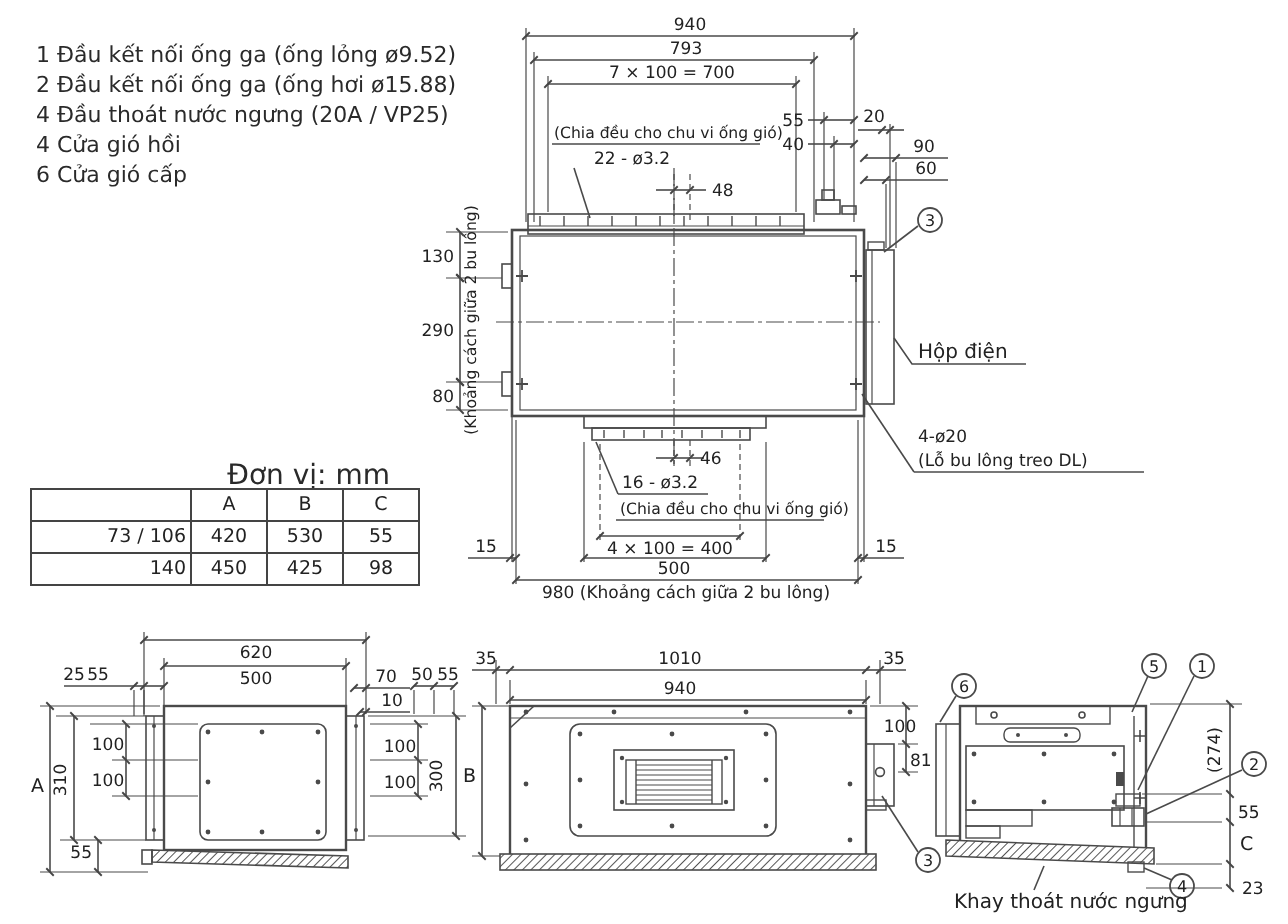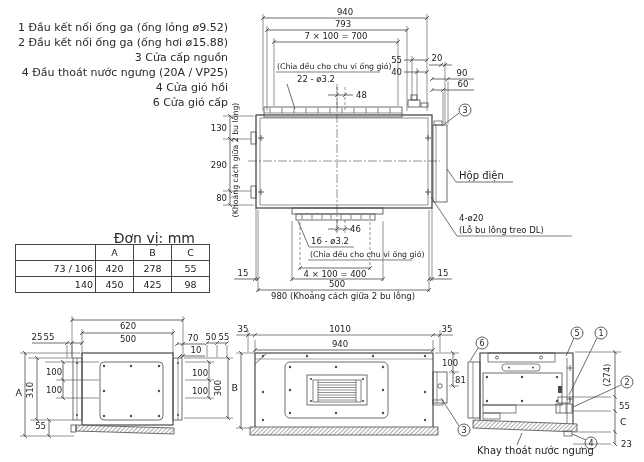--- a/index.html
+++ b/index.html
@@ -5,21 +5,21 @@
   html,body{margin:0;padding:0;background:#fff;}
   .canvas{position:relative;width:644px;height:462px;background:#fff;overflow:hidden;
           font-family:"DejaVu Sans", sans-serif;color:#222;}
   .canvas svg{position:absolute;left:0;top:0;}
   svg text{fill:#222;font-family:"DejaVu Sans", sans-serif;}
   .d{font-size:8.5px;}
   .dn{font-size:7.8px;}
   .cap{font-size:10px;}
   .co{font-size:8px;}
   .bigl{font-size:9.5px;}
-  .legend{position:absolute;left:18px;top:20px;font-size:11px;line-height:15px;color:#2a2a2a;white-space:nowrap;text-align:right;}
+  .legend{position:absolute;left:18px;top:20px;font-size:11px;line-height:15px;color:#2a2a2a;white-space:nowrap;}
   .unit-note{position:absolute;left:15px;top:230px;width:180px;text-align:right;font-size:14px;color:#2a2a2a;}
   table.size{position:absolute;left:15px;top:244px;border-collapse:collapse;font-size:9.5px;color:#222;}
   table.size td{border:1px solid #444;height:15px;text-align:center;padding:0 2px;}
   table.size td.lab{width:72px;text-align:right;padding-left:5px;}
   table.size td.v{width:33px;}
 </style>
 </head>
 <body>
 
 <div class="canvas">
@@ -349,39 +349,38 @@
     <text class="d" x="619" y="409">55</text>
     <text class="bigl" x="620" y="425">C</text>
     <text class="d" x="621" y="447">23</text>
     <text class="cap" x="477" y="454">Khay thoát nước ngưng</text>
   </g>
 </svg>
 
   <div class="legend">
     <div>1 Đầu kết nối ống ga (ống lỏng ø9.52)</div>
     <div>2 Đầu kết nối ống ga (ống hơi ø15.88)</div>
-    <div>3 Cửa cấp nguồn</div>
     <div>4 Đầu thoát nước ngưng (20A / VP25)</div>
     <div>4 Cửa gió hồi</div>
     <div>6 Cửa gió cấp</div>
   </div>
 
   <div class="unit-note">Đơn vị: mm</div>
   <table class="size">
     <tbody>
         <tr>
       <td class="lab"></td>
       <td class="v">A</td>
       <td class="v">B</td>
       <td class="v">C</td>
     </tr>
     <tr>
       <td class="lab">73 / 106</td>
       <td class="v">420</td>
-      <td class="v">278</td>
+      <td class="v">530</td>
       <td class="v">55</td>
     </tr>
     <tr>
       <td class="lab">140</td>
       <td class="v">450</td>
       <td class="v">425</td>
       <td class="v">98</td>
     </tr>
   </tbody>
     </table>

